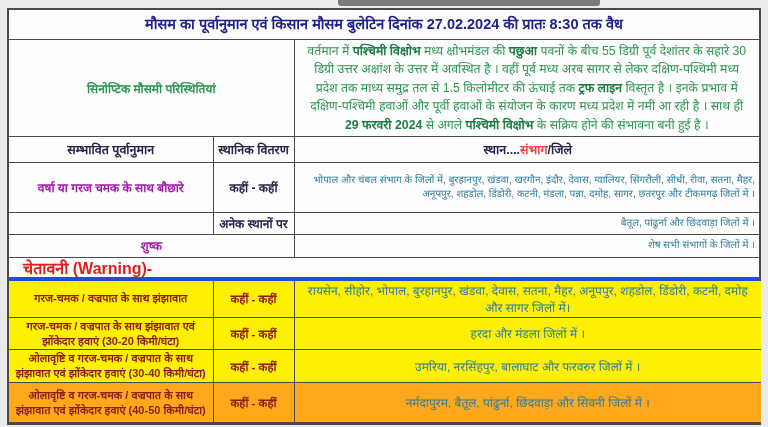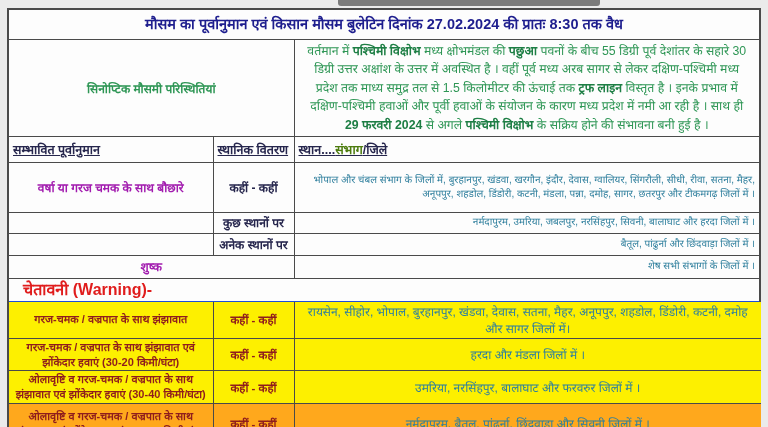--- a/index.html
+++ b/index.html
@@ -43,41 +43,41 @@
   }
   .syn-cell { height: 82px; }
   .syn-text {
     color: #2e9655; font-size: 12.3px; line-height: 1.5;
     text-align: center; padding: 2px 8px !important;
   }
   .syn-text .seg-b { font-weight: bold; color: #1d7e44; }
 
   
   .fc-head td {
-    height: 25px; 
-    color: #26264d; font-weight: bold; font-size: 12.5px; text-decoration: underline;
+    height: 25px; text-align: center;
+    color: #26264d; font-weight: bold; font-size: 12.5px;
   }
-  .hd-sambhag { color: #4d7c0f; }
+  .hd-sambhag { color: #ef4444; }
   .fc-label { text-align: center; color: #a21caf; font-weight: bold; font-size: 12px; }
   .fc-dist  { text-align: center; color: #26264d; font-weight: bold; font-size: 12px; }
   .fc-places {
     text-align: right; color: #2f7f9d; font-size: 10px; line-height: 1.45;
     padding: 2px 6px !important;
   }
   .row-r1 td { height: 50px; }
   .row-r2 td { height: 21px; }
   .row-r3 td { height: 22px; }
   .row-r4 td { height: 23px; margin-top: 45px; }
 
   
   .warn-title {
     height: 23px; line-height: 22px;
     padding-left: 14px;
     color: #e01c1c; font-weight: bold; font-size: 16px;
-    border-bottom: 1px solid #1d4ed8;
+    border-bottom: 4px solid #1d4ed8;
   }
   table.warn td { padding: 1px 4px; }
   .w-yellow td { background: #fdf000; }
   .w-orange td { background: #ffa81c; }
   .w-hazard {
     text-align: center; color: #8f1d1d; font-weight: bold; font-size: 11px;
     line-height: 1.35;
   }
   .w-dist { text-align: center; color: #8f1d1d; font-weight: bold; font-size: 11.5px; }
   .w-places { text-align: center; color: #2f7f9d; font-size: 12px; }
@@ -115,25 +115,20 @@
           <tr class="fc-head">
         <td>सम्भावित पूर्वानुमान</td>
         <td>स्थानिक वितरण</td>
         <td><span>स्थान....</span><span class="hd-sambhag">संभाग</span><span>/जिले</span></td>
       </tr>
       <tr class="row-r1">
         <td class="fc-label">वर्षा या गरज चमक के साथ बौछारे</td>
         <td class="fc-dist">कहीं - कहीं</td>
         <td class="fc-places">भोपाल और चंबल संभाग के जिलों में, बुरहानपुर, खंडवा, खरगौन, इंदौर, देवास, ग्वालियर, सिंगरौली, सीधी, रीवा, सतना, मैहर, अनूपपुर, शहडोल, डिंडोरी, कटनी, मंडला, पन्ना, दमोह, सागर, छतरपुर और टीकमगढ़ जिलों में ।</td>
       </tr>
-      <tr class="row-r2">
-        <td class="fc-label"></td>
-        <td class="fc-dist">कुछ स्थानों पर</td>
-        <td class="fc-places">नर्मदापुरम, उमरिया, जबलपुर, नरसिंहपुर, सिवनी, बालाघाट और हरदा जिलों में ।</td>
-      </tr>
       <tr class="row-r3">
         <td class="fc-label"></td>
         <td class="fc-dist">अनेक स्थानों पर</td>
         <td class="fc-places">बैतूल, पांढुर्ना और छिंदवाड़ा जिलों में ।</td>
       </tr>
       <tr class="row-r4">
         <td class="fc-label" colspan="2">शुष्क</td>
         <td class="fc-places">शेष सभी संभागों के जिलों में ।</td>
       </tr>
     </tbody>

